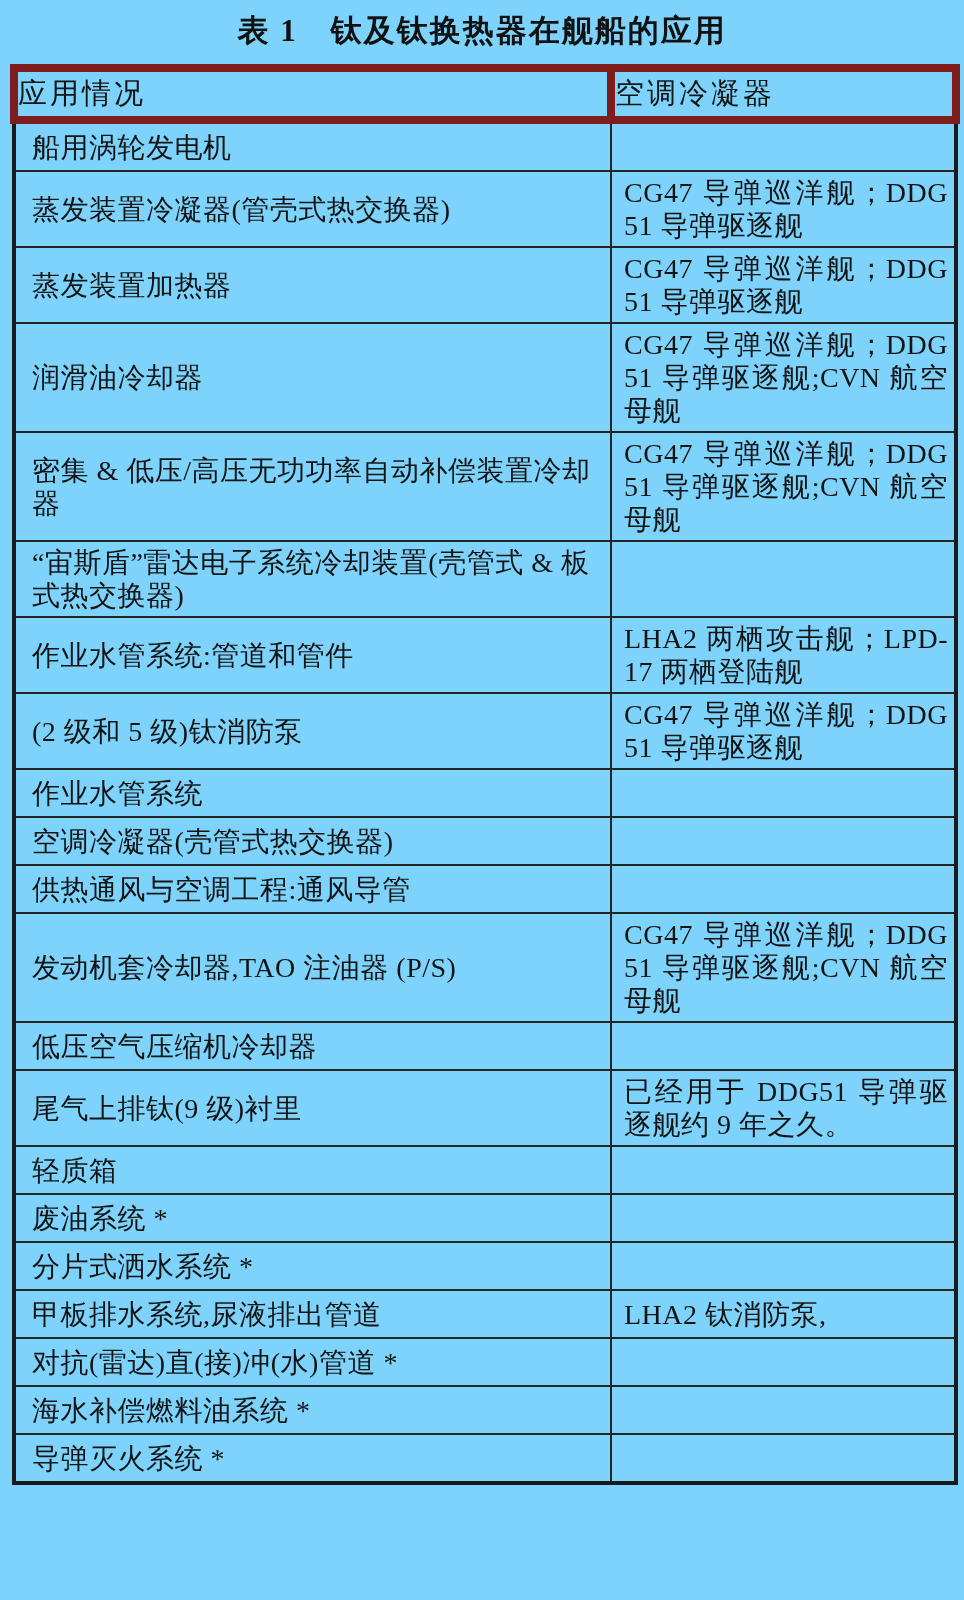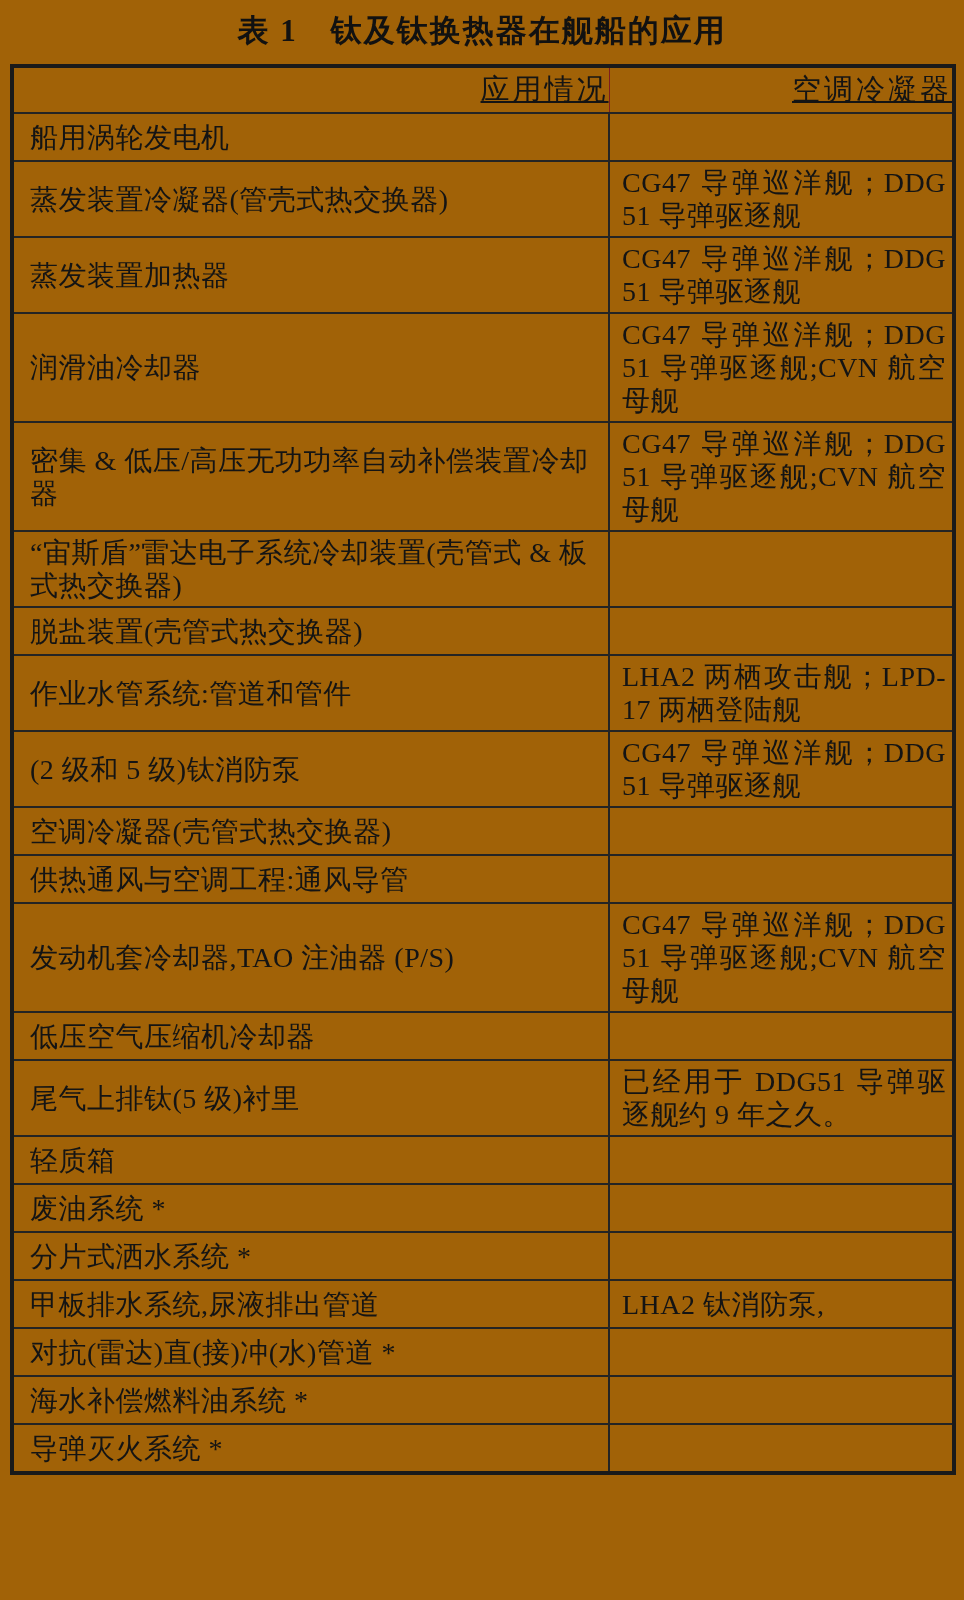--- a/index.html
+++ b/index.html
@@ -11,50 +11,49 @@
     width: 964px;
     height: 1600px;
     font-family: "Liberation Serif", "DejaVu Serif", serif;
     color: #141414;
     -webkit-font-smoothing: antialiased;
   }
   .page {
     position: relative;
     width: 964px;
     height: 1600px;
-    background: #a16207;
+    background: #7dd3fc;
     overflow: hidden;
   }
   .doc-title {
     margin: 10px 0 12px 0;
     text-align: center;
     font-size: 31px;
     font-weight: bold;
     letter-spacing: 2px;
     color: #111;
   }
   table.apps {
     border-collapse: collapse;
     table-layout: fixed;
     margin-left: 10px;
     width: 942px;
     border: 4px solid #1a1a1a;
   }
   col.c-app   { width: 597px; }
   col.c-ships { width: 345px; }
   table.apps th {
-    border: 1px solid #7f1d1d;
+    border: 8px solid #7f1d1d;
     font-size: 29px;
     font-weight: normal;
     letter-spacing: 3px;
-    text-align: right;
+    text-align: left;
     height: 40px;
     padding: 2px 0;
     vertical-align: middle;
-    text-decoration: underline;
   }
   table.apps td {
     border: 2px solid #242424;
     font-size: 28px;
     line-height: 33px;
     vertical-align: middle;
     padding: 4px 8px 4px 16px;
     letter-spacing: 0.5px;
     word-break: break-all;
   }
@@ -104,49 +103,49 @@
         </tr>
         <tr>
           <td class="app">密集 &amp; 低压/高压无功功率自动补偿装置冷却器</td>
           <td class="ships">CG47 导弹巡洋舰；DDG51 导弹驱逐舰;CVN 航空母舰</td>
         </tr>
         <tr>
           <td class="app">“宙斯盾”雷达电子系统冷却装置(壳管式 &amp; 板式热交换器)</td>
           <td class="ships"></td>
         </tr>
         <tr>
-          <td class="app">脱盐装置(壳管式热交换器)</td>
-          <td class="ships"></td>
-        </tr>
-        <tr>
           <td class="app">作业水管系统:管道和管件</td>
           <td class="ships">LHA2 两栖攻击舰；LPD-17 两栖登陆舰</td>
         </tr>
         <tr>
           <td class="app">(2 级和 5 级)钛消防泵</td>
           <td class="ships">CG47 导弹巡洋舰；DDG51 导弹驱逐舰</td>
+        </tr>
+        <tr>
+          <td class="app">作业水管系统</td>
+          <td class="ships"></td>
         </tr>
         <tr>
           <td class="app">空调冷凝器(壳管式热交换器)</td>
           <td class="ships"></td>
         </tr>
         <tr>
           <td class="app">供热通风与空调工程:通风导管</td>
           <td class="ships"></td>
         </tr>
         <tr>
           <td class="app">发动机套冷却器,TAO 注油器 (P/S)</td>
           <td class="ships">CG47 导弹巡洋舰；DDG51 导弹驱逐舰;CVN 航空母舰</td>
         </tr>
         <tr>
           <td class="app">低压空气压缩机冷却器</td>
           <td class="ships"></td>
         </tr>
         <tr>
-          <td class="app">尾气上排钛(5 级)衬里</td>
+          <td class="app">尾气上排钛(9 级)衬里</td>
           <td class="ships">已经用于 DDG51 导弹驱逐舰约 9 年之久。</td>
         </tr>
         <tr>
           <td class="app">轻质箱</td>
           <td class="ships"></td>
         </tr>
         <tr>
           <td class="app">废油系统 *</td>
           <td class="ships"></td>
         </tr>

